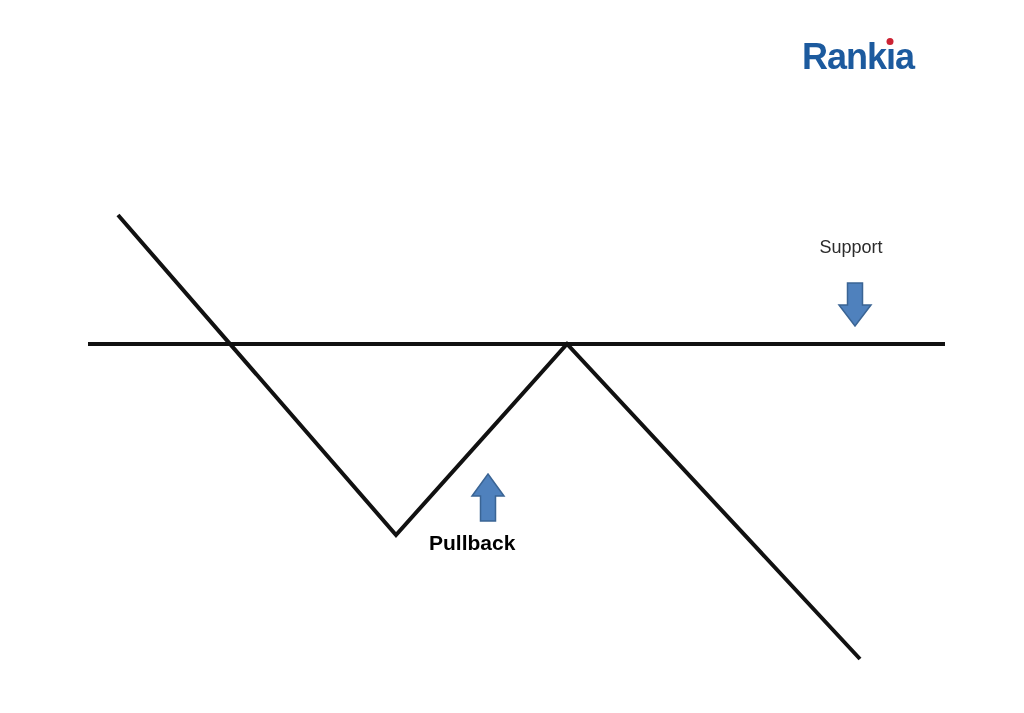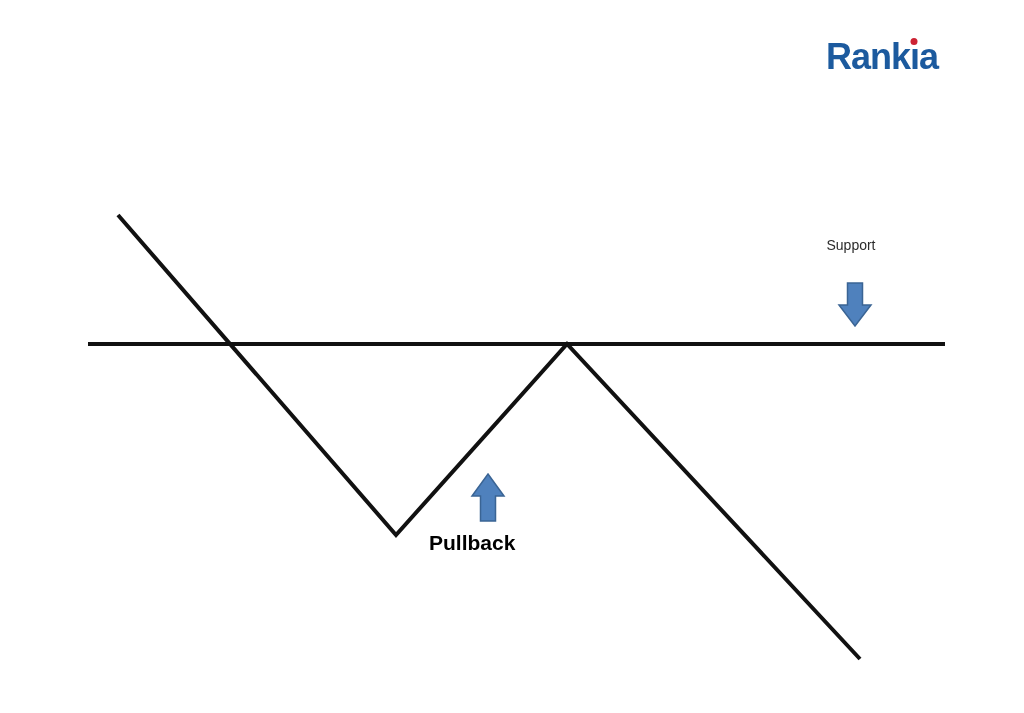--- a/index.html
+++ b/index.html
@@ -18,21 +18,21 @@
   .diagram-svg {
     position: absolute;
     left: 0;
     top: 0;
     width: 1024px;
     height: 713px;
   }
   .logo {
     position: absolute;
     top: 36px;
-    right: 86px;
+    right: 110px;
     font-size: 36px;
     font-weight: bold;
     letter-spacing: -1px;
     color: #1c5a9e;
     user-select: none;
   }
   .logo .logo-i {
     position: relative;
     display: inline-block;
   }
@@ -45,21 +45,21 @@
     height: 7px;
     border-radius: 50%;
     background: #cc2233;
   }
   .label-support {
     position: absolute;
     left: 801px;
     top: 237px;
     width: 100px;
     text-align: center;
-    font-size: 14px;
+    font-size: 18px;
     color: #2b2b2b;
   }
   .label-pullback {
     position: absolute;
     left: 429px;
     top: 531px;
     width: 120px;
     text-align: left;
     font-size: 21px;
     font-weight: bold;

